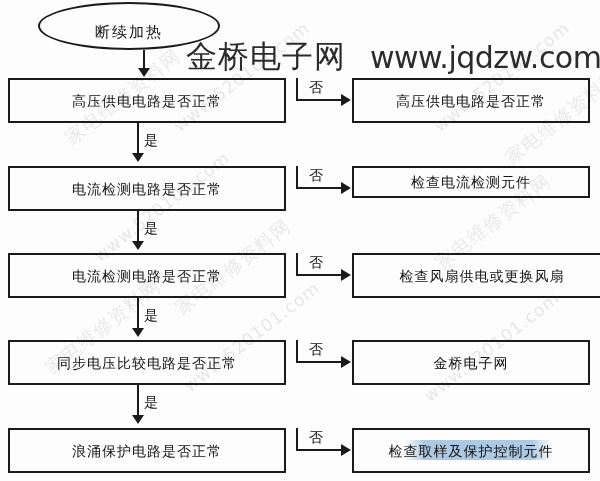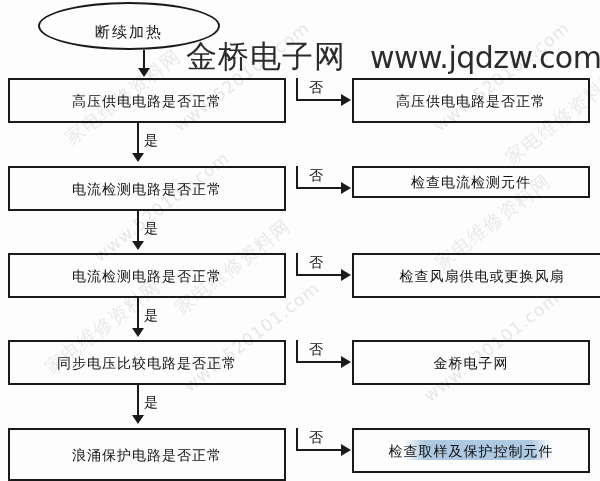--- a/index.html
+++ b/index.html
@@ -241,21 +241,21 @@
     <span class="label">金桥电子网</span>
   </div>
   <div class="conn v" style="left:296px; top:340px; height:22px;"></div>
   <div class="conn h" style="left:296px; top:361px; width:46px;"></div>
   <div class="arrow-right" style="left:341px; top:356px;"></div>
   <div class="edge-label" style="left:309px; top:342px;">否</div>
   <div class="conn v" style="left:137px; top:385px; height:32px;"></div>
   <div class="arrow-down" style="left:132px; top:415px;"></div>
   <div class="edge-label" style="left:144px; top:395px;">是</div>
 
-  <div class="node decision" style="left:8px; top:428px; width:278px; height:53px;">
+  <div class="node decision" style="left:8px; top:428px; width:278px; height:45px;">
     <span class="label">浪涌保护电路是否正常</span>
   </div>
   <div class="node action highlighted" style="left:352px; top:428px; width:238px; height:45px;">
     <span class="label">检查取样及保护控制元件</span>
   </div>
   <div class="conn v" style="left:296px; top:428px; height:22px;"></div>
   <div class="conn h" style="left:296px; top:449px; width:46px;"></div>
   <div class="arrow-right" style="left:341px; top:444px;"></div>
   <div class="edge-label" style="left:309px; top:430px;">否</div>
 

